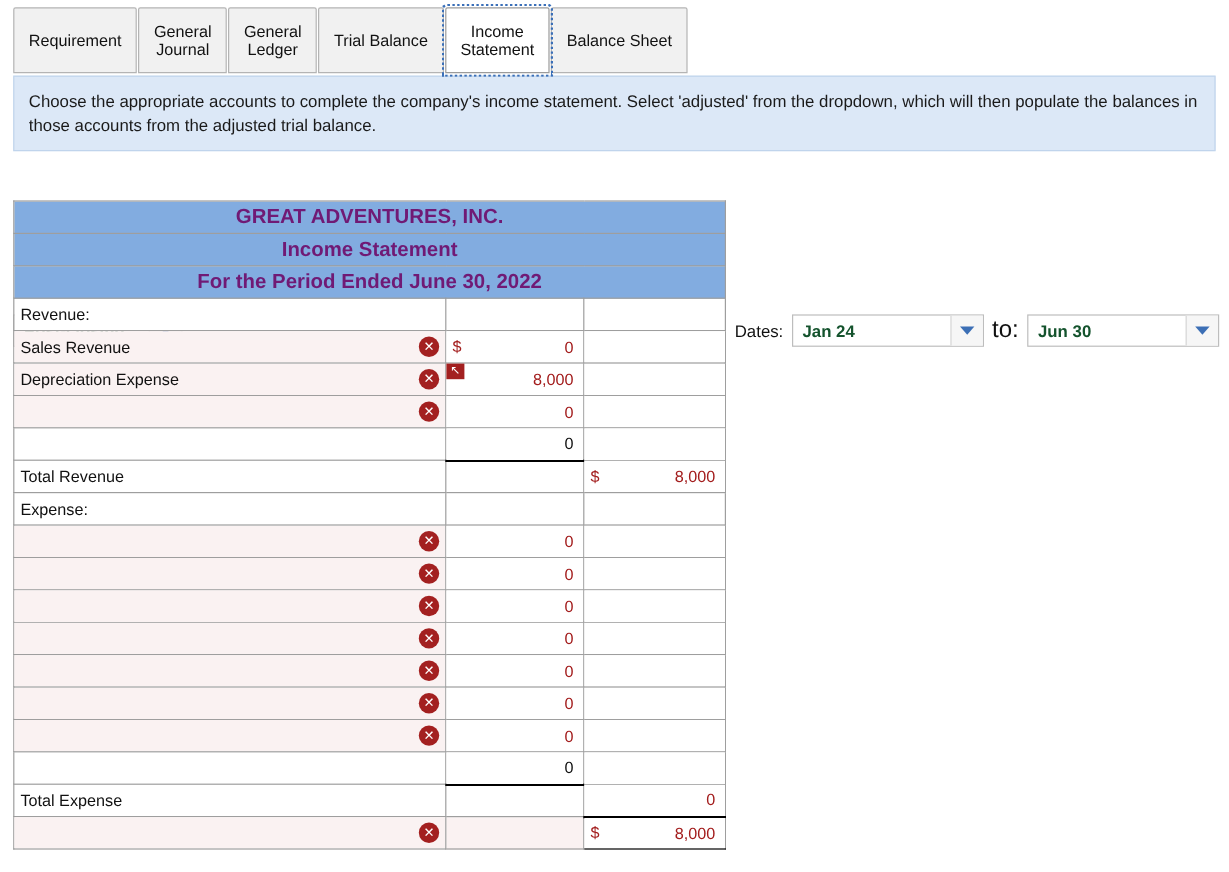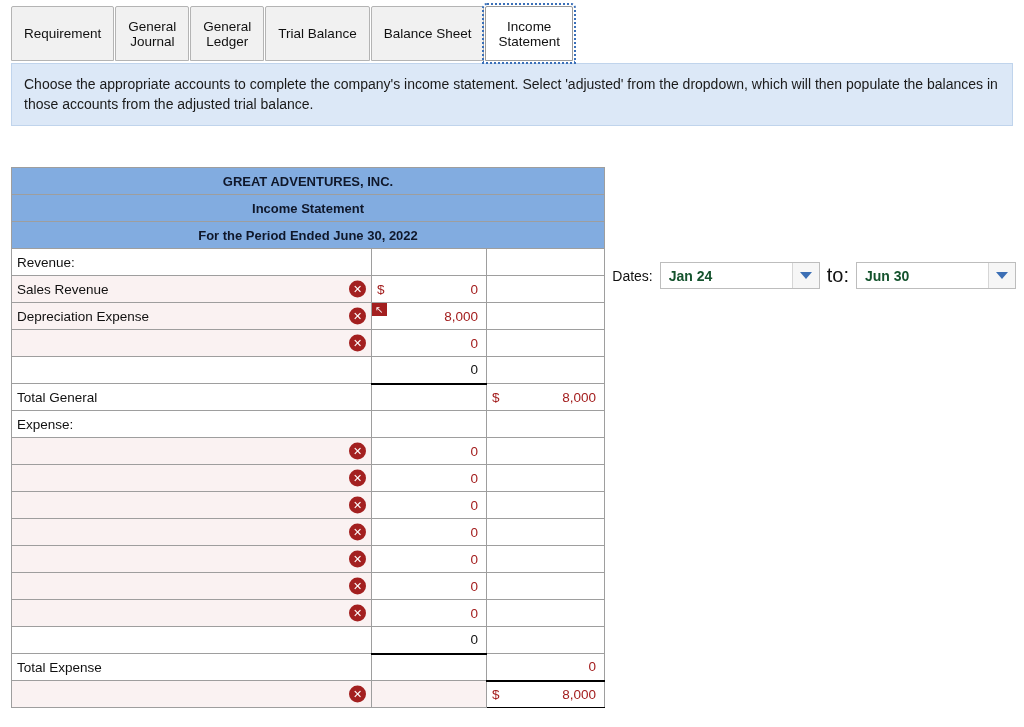--- a/index.html
+++ b/index.html
@@ -124,22 +124,22 @@
     vertical-align:middle;
     background:#ffffff;
   }
   .c-label{width:360px;}
   .c-mid{width:115px;}
   .c-right{width:118px;}
   .hdr td{
     background:#82ace0;
     text-align:center;
     font-weight:bold;
-    font-size:13px;
-    color:#0f172a;
+    font-size:17px;
+    color:#701a75;
     height:27px;
   }
   .pink td{background:#faf2f2;}
   .pink td.num, .pink td.right{background:#ffffff;}
   .lbl{color:#111;white-space:nowrap;}
   .indent1{padding-left:22px;}
   .indent2{padding-left:42px;}
   td.num,td.right{
     position:relative;
     text-align:right;
@@ -192,23 +192,23 @@
 </head>
 <body>
 
 <div class="tabbar">
   <div class="tab">Requirement</div>
   <div class="tab">General
 Journal</div>
   <div class="tab">General
 Ledger</div>
   <div class="tab">Trial Balance</div>
-  <div class="tab">Balance Sheet</div>
   <div class="tab active">Income
 Statement</div>
+  <div class="tab">Balance Sheet</div>
 </div>
 
 <div class="banner">Choose the appropriate accounts to complete the company's income statement. Select 'adjusted' from the dropdown, which will then populate the balances in those accounts from the adjusted trial balance.</div>
 
 <div class="controls">
 
   <div class="select" id="period-select">
     <span class="val">Post-closing</span>
     <span class="arrowbox">
       <span class="caret"></span>
@@ -291,21 +291,21 @@
       <td class="right"></td>
     </tr>
 
     <tr>
       <td class="lbl"></td>
       <td class="num black ul-single">0</td>
       <td class="right"></td>
     </tr>
 
     <tr>
-      <td class="lbl indent2">Total General</td>
+      <td class="lbl indent2">Total Revenue</td>
       <td></td>
       <td class="right">
         <span class="dollar">$</span>
         <span>8,000</span>
       </td>
     </tr>
 
     <tr>
       <td class="lbl">Expense:</td>
       <td></td>

